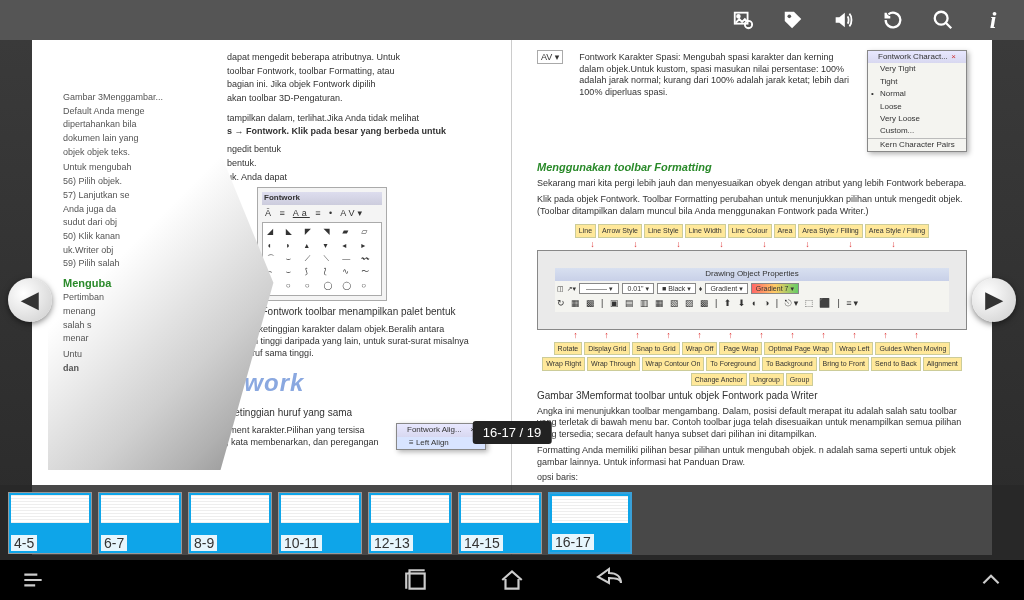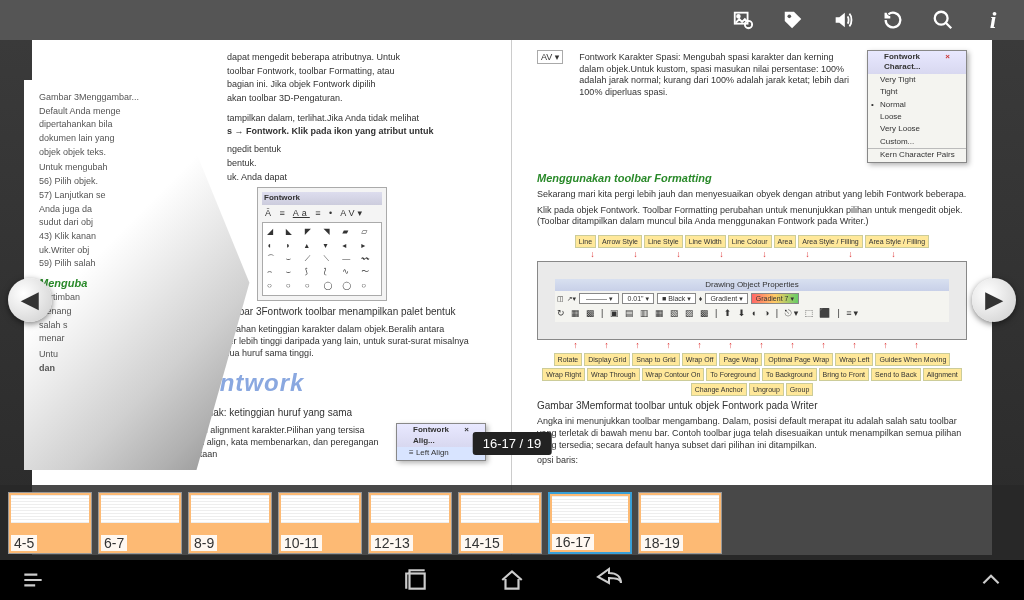--- a/index.html
+++ b/index.html
@@ -9,37 +9,37 @@
   .book-area{position:absolute;top:40px;left:0;right:0;bottom:40px;background:linear-gradient(#3a3a3a,#2a2a2a);display:flex;justify-content:center;align-items:flex-start}
   .book{display:flex;width:960px;height:520px;margin-top:-5px;position:relative}
   .page{width:480px;height:520px;background:#fff;padding:15px 25px;font-size:9px;line-height:1.3;color:#333;overflow:hidden;position:relative}
   .page.left{border-right:1px solid #ccc}
   .page h4{color:#2a8a2a;font-style:italic;font-size:11px;margin:8px 0 4px}
   .page p{margin:2px 0}
   .caption{font-size:10px;margin:2px 0}
   .fig{border:1px solid #aaa;background:#f4f4f4;padding:4px;margin:4px auto;font-size:8px}
   .fontwork-art{font-size:24px;font-weight:bold;color:#6a8acc;font-style:italic;letter-spacing:1px;margin:8px 0}
   .fontwork-art span{color:#b8a8e8}
-  .curl{position:absolute;top:40px;left:24px;width:230px;height:390px;background:linear-gradient(135deg,#fff 0%,#fff 40%,#e8e8e8 55%,#d0d0d0 70%,#b0b0b0 85%,#888 100%);clip-path:polygon(0% 0%,62% 0%,98% 52%,75% 100%,0% 100%);z-index:3;box-shadow:4px 4px 12px rgba(0,0,0,.4);padding:10px 15px;font-size:9px;line-height:1.3;color:#555;overflow:hidden}
+  .curl{position:absolute;top:40px;left:48px;width:230px;height:390px;background:linear-gradient(135deg,#fff 0%,#fff 40%,#e8e8e8 55%,#d0d0d0 70%,#b0b0b0 85%,#888 100%);clip-path:polygon(0% 0%,62% 0%,98% 52%,75% 100%,0% 100%);z-index:3;box-shadow:4px 4px 12px rgba(0,0,0,.4);padding:10px 15px;font-size:9px;line-height:1.3;color:#555;overflow:hidden}
   .curl p{margin:2px 0}
-  .curl h4{color:#2a8a2a;font-style:italic;font-size:11px;margin:6px 0 2px}
+  .curl h4{color:#2a8a2a;font-size:11px;margin:6px 0 2px}
   .nav-btn{position:absolute;top:50%;transform:translateY(-50%);width:44px;height:44px;border-radius:50%;background:radial-gradient(circle at 35% 35%,#fff,#ccc);display:flex;align-items:center;justify-content:center;font-size:22px;font-weight:bold;color:#333;z-index:6;box-shadow:0 2px 6px rgba(0,0,0,.5)}
   .nav-btn.prev{left:8px}
   .nav-btn.next{right:8px}
-  .page-ind{position:absolute;left:50%;transform:translateX(-50%);bottom:145px;background:#222;color:#fff;font-size:13px;padding:4px 10px;border-radius:3px;z-index:7}
+  .page-ind{position:absolute;left:50%;transform:translateX(-50%);bottom:156px;background:#222;color:#fff;font-size:13px;padding:4px 10px;border-radius:3px;z-index:7}
   .thumbs{position:absolute;left:0;right:0;bottom:40px;height:75px;background:rgba(40,40,40,.85);display:flex;align-items:center;padding:5px 8px;z-index:8;overflow:hidden}
-  .thumb{height:62px;width:84px;margin-right:6px;background:#fdba74;position:relative;border:1px solid #999;display:flex;flex-direction:column;font-size:7px;padding:2px}
+  .thumb{height:62px;width:84px;margin-right:6px;background:#0ea5e9;position:relative;border:1px solid #999;display:flex;flex-direction:column;font-size:7px;padding:2px}
   .thumb.sel{border:2px solid #39a0d8}
   .thumb-label{position:absolute;bottom:2px;left:2px;background:rgba(255,255,255,.9);font-size:14px;font-weight:500;color:#333;padding:0 3px}
   .thumb::before{content:"";display:block;width:100%;height:50%;background:repeating-linear-gradient(#eee,#eee 1px,#fff 1px,#fff 3px)}
   .sys-bar{position:absolute;left:0;right:0;bottom:0;height:40px;background:#000;display:flex;align-items:center;justify-content:space-between;padding:0 20px;z-index:10}
   .sys-center{display:flex;gap:70px}
   .sys-icon{color:#ccc;width:26px;height:26px}
   .popup{position:absolute;background:#f4f4f0;border:1px solid #888;font-size:8px;box-shadow:2px 2px 5px rgba(0,0,0,.3)}
-  .popup .ttl{background:linear-gradient(#e8e8ff,#d8d8f0);padding:1px 16px;font-weight:bold;display:flex;justify-content:space-between}
+  .popup .ttl{background:linear-gradient(#e8e8ff,#d8d8f0);padding:1px 10px;font-weight:normal;display:flex;justify-content:space-between}
   .popup .row{padding:1px 6px 1px 12px;position:relative}
   .popup .row.sel::before{content:"•";position:absolute;left:3px}
   .label-box{display:inline-block;background:#ffe89a;border:1px solid #cc9;font-size:7px;padding:0 3px;margin:1px}
   .tb-panel{border:1px solid #888;background:#eaeaea;font-size:7px;padding:17px}
   .tb-panel .ttl{background:linear-gradient(#d8e0f0,#c8d0e8);padding:1px 3px;font-size:8px}
   .arrow-red{color:#d33;font-size:9px}
 </style>
 </head>
 <body>
 
@@ -83,21 +83,21 @@
 <div class="book-area">
   <div class="book">
 
     <div class="page left">
       <div style="margin-left:170px">
       <p>dapat mengedit beberapa atributnya. Untuk</p>
       <p>toolbar Fontwork, toolbar Formatting, atau</p>
       <p>bagian ini. Jika objek Fontwork dipilih</p>
       <p>akan toolbar 3D-Pengaturan.</p>
       <p style="margin-top:8px">tampilkan dalam, terlihat.Jika Anda tidak melihat</p>
-      <p><b>s → Fontwork. Klik pada ikon yang atribut untuk</b></p>
+      <p><b>s → Fontwork. Klik pada besar yang berbeda untuk</b></p>
       <p style="margin-top:6px">ngedit bentuk</p>
       <p>bentuk.</p>
       <p>uk. Anda dapat</p>
       </div>
       <div class="fig" style="width:130px;margin-left:200px">
         <div style="background:linear-gradient(#dde,#ccd);padding:1px 2px;font-weight:bold">Fontwork</div>
         <div style="padding:3px;font-size:9px;letter-spacing:3px">Ā ≡ <u>Aa</u> ≡ • AV▾</div>
         <div style="border:1px solid #aaa;background:#fff;padding:4px;display:grid;grid-template-columns:repeat(6,1fr);gap:3px">
           <span>◢</span>
             <span>◣</span>
@@ -188,36 +188,37 @@
           <div style="display:flex;align-items:center;gap:4px;padding:2px;background:#f4f4f0;font-size:9px;letter-spacing:2px">
             ↻ ▦ ▩ | ▣ ▤ ▥ ▦ ▧ ▨ ▩ | ⬆ ⬇ ◐ ◑ | ⎋▾ ⬚ ⬛ | ≡▾
           </div>
         </div>
         <div style="text-align:center;letter-spacing:12px" class="arrow-red">↑ ↑ ↑ ↑ ↑ ↑ ↑ ↑ ↑ ↑ ↑ ↑</div>
         <div id="labels-bot" style="line-height:1.6"><span class="label-box">Rotate</span><span class="label-box">Display Grid</span><span class="label-box">Snap to Grid</span><span class="label-box">Wrap Off</span><span class="label-box">Page Wrap</span><span class="label-box">Optimal Page Wrap</span><span class="label-box">Wrap Left</span><span class="label-box">Guides When Moving</span><span class="label-box">Wrap Right</span><span class="label-box">Wrap Through</span><span class="label-box">Wrap Contour On</span><span class="label-box">To Foreground</span><span class="label-box">To Background</span><span class="label-box">Bring to Front</span><span class="label-box">Send to Back</span><span class="label-box">Alignment</span><span class="label-box">Change Anchor</span><span class="label-box">Ungroup</span><span class="label-box">Group</span></div>
       </div>
 
       <p class="caption">Gambar 3Memformat toolbar untuk objek Fontwork pada Writer</p>
       <p style="margin-top:4px">Angka ini menunjukkan toolbar mengambang. Dalam, posisi default merapat itu adalah salah satu toolbar yang terletak di bawah menu bar. Contoh toolbar juga telah disesuaikan untuk menampilkan semua pilihan yang tersedia; secara default hanya subset dari pilihan ini ditampilkan.</p>
+      <p style="margin-top:4px">Formatting Anda memiliki pilihan besar pilihan untuk mengubah objek. n adalah sama seperti untuk objek gambar lainnya. Untuk informasi hat Panduan Draw.</p>
       <p style="margin-top:4px">opsi baris:</p>
     </div>
   </div>
 
   <div class="curl">
     <p>Gambar 3Menggambar...</p>
     <p>Default Anda menge</p>
     <p>dipertahankan bila</p>
     <p>dokumen lain yang</p>
     <p>objek objek teks.</p>
     <p style="margin-top:4px">Untuk mengubah</p>
     <p>56) Pilih objek.</p>
     <p>57) Lanjutkan se</p>
     <p>Anda juga da</p>
     <p>sudut dari obj</p>
-    <p>43) Klik kanan</p>
+    <p>50) Klik kanan</p>
     <p>uk.Writer obj</p>
     <p>59) Pilih salah</p>
     <h4>Menguba</h4>
     <p>Pertimban</p>
     <p>menang</p>
     <p>salah s</p>
     <p>menar</p>
     <p style="margin-top:4px">Untu</p>
     <p><b>dan</b></p>
   </div>
@@ -242,23 +243,20 @@
       <div class="thumb-label">10-11</div>
     </div>
     <div class="thumb">
       <div class="thumb-label">12-13</div>
     </div>
     <div class="thumb">
       <div class="thumb-label">14-15</div>
     </div>
     <div class="thumb sel">
       <div class="thumb-label">16-17</div>
-    </div>
-    <div class="thumb">
-      <div class="thumb-label">18-19</div>
     </div>
   </div>
 
 <div class="sys-bar">
   <span class="sys-icon"><svg width="26" height="26" viewBox="0 0 24 24" stroke="#ccc" stroke-width="2">
         <path d="M4 7h12M4 12h16M4 17h10"></path>
       </svg></span>
   <div class="sys-center">
     <span class="sys-icon"><svg width="26" height="26" viewBox="0 0 24 24" fill="none" stroke="#ccc" stroke-width="2">
           <rect x="6" y="6" width="14" height="14"></rect>

